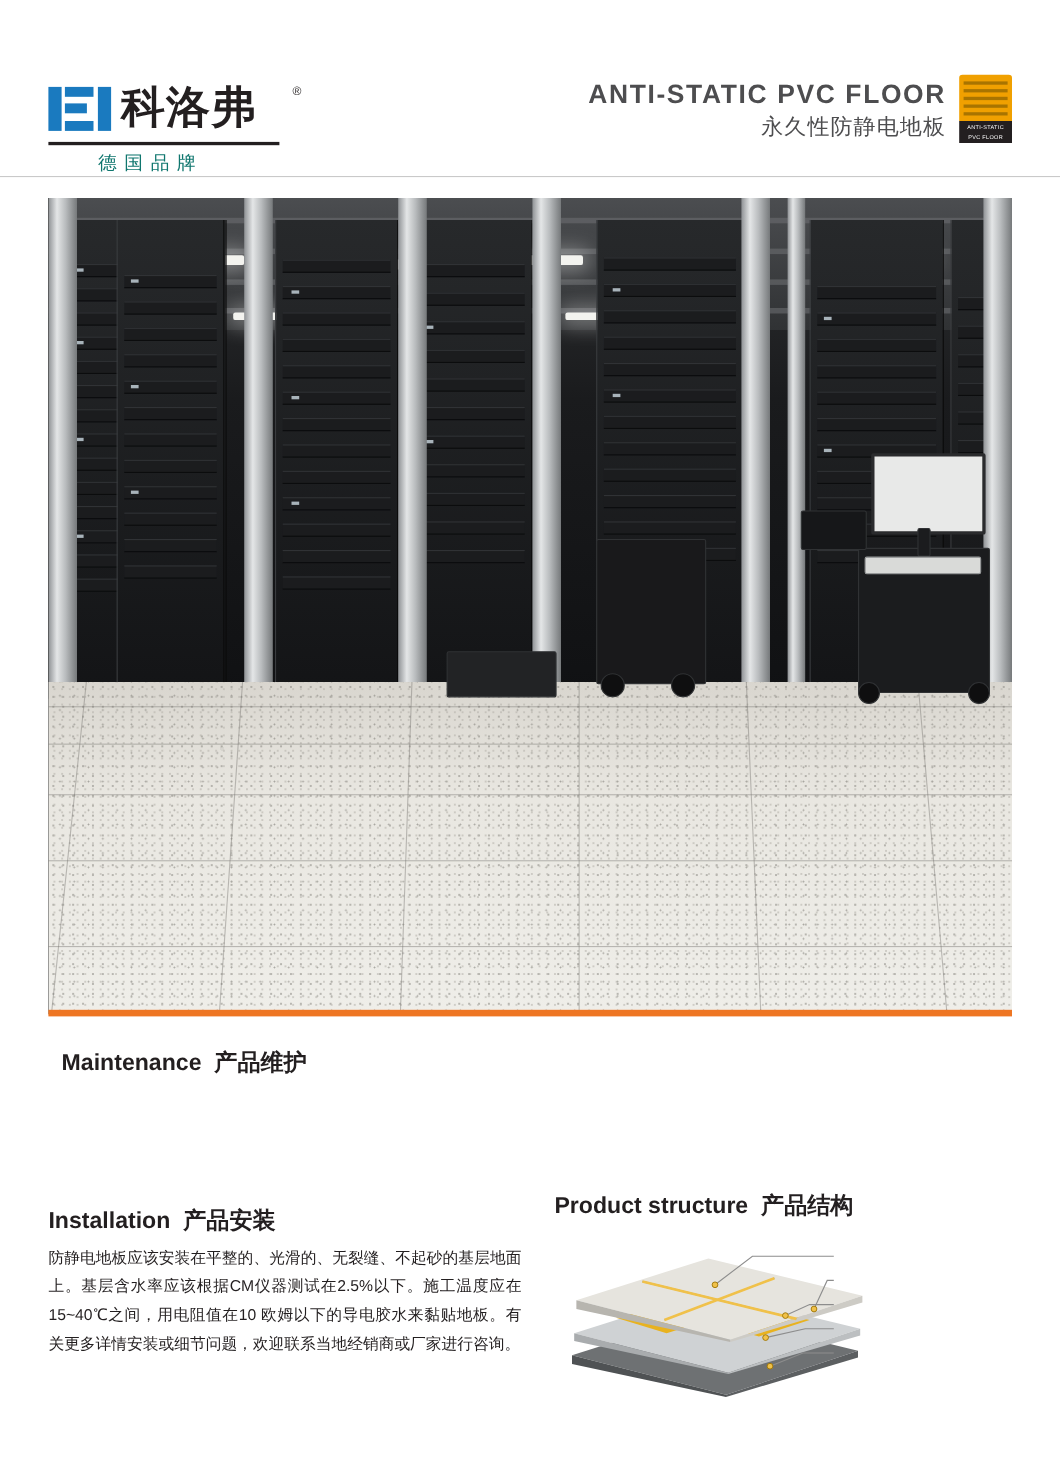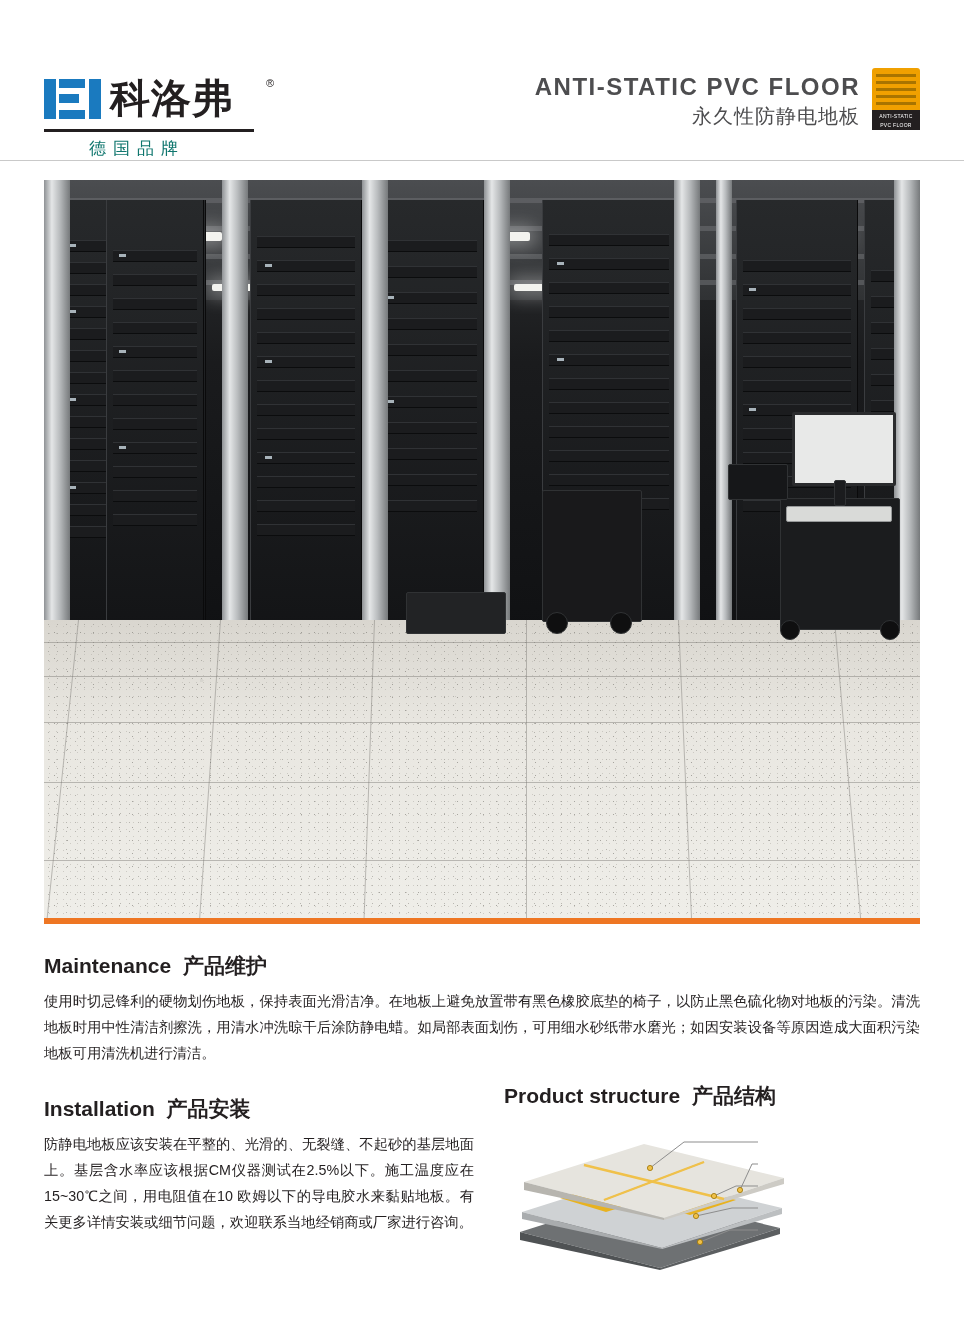--- a/index.html
+++ b/index.html
@@ -279,21 +279,21 @@
     white-space: nowrap;
   }
   .sec-title .cn { font-weight: bold; }
   .body-text {
     position: absolute;
     font-size: 14.3px;
     line-height: 26px;
     color: #231f20;
     text-align: justify;
   }
-  #maintenance-title { left: 44px; top: 952px; }
+  #maintenance-title { left: 56px; top: 952px; }
   #maintenance-text  { left: 44px; top: 988px; width: 876px; }
 
   #installation-title { left: 44px; top: 1095px; text-align: center; }
   #installation-text  { left: 44px; top: 1131px; width: 430px; }
 
   #structure-title { left: 504px; top: 1082px; }
 
   
   .struct {
     position: absolute;
@@ -521,26 +521,25 @@
     <div class="hero-equip" style="left:736px;top:440px;width:18px;height:18px;border-radius:50%;background:#0f0f10;"></div>
     <div class="hero-equip" style="left:836px;top:440px;width:18px;height:18px;border-radius:50%;background:#0f0f10;"></div>
     <div class="hero-equip" style="left:684px;top:284px;width:58px;height:34px;background:#161719;"></div>
   </div>
 
   <div class="hero-bar"></div>
 
   <div class="sec-title" id="maintenance-title">
     <span>Maintenance</span>&nbsp;&nbsp;<span class="cn">产品维护</span>
   </div>
-  <div class="body-text" id="maintenance-text">使用时切忌锋利的硬物划伤地板，保持表面光滑洁净。在地板上避免放置带有黑色橡胶底垫的椅子，以防止黑色硫化物对地板的污染。清洗地板时用中性清洁剂擦洗，用清水冲洗晾干后涂防静电蜡。如局部表面划伤，可用细水砂纸带水磨光；如因安装设备等原因造成大面积污染地板可用清洗机进行清洁。</div>
 
   <div class="sec-title" id="installation-title">
     <span>Installation</span>&nbsp;&nbsp;<span class="cn">产品安装</span>
   </div>
-  <div class="body-text" id="installation-text">防静电地板应该安装在平整的、光滑的、无裂缝、不起砂的基层地面上。基层含水率应该根据CM仪器测试在2.5%以下。施工温度应在15~30℃之间，用电阻值在10 欧姆以下的导电胶水来黏贴地板。有关更多详情安装或细节问题，欢迎联系当地经销商或厂家进行咨询。</div>
+  <div class="body-text" id="installation-text">防静电地板应该安装在平整的、光滑的、无裂缝、不起砂的基层地面上。基层含水率应该根据CM仪器测试在2.5%以下。施工温度应在15~40℃之间，用电阻值在10 欧姆以下的导电胶水来黏贴地板。有关更多详情安装或细节问题，欢迎联系当地经销商或厂家进行咨询。</div>
 
   <div class="sec-title" id="structure-title">
     <span>Product structure</span>&nbsp;&nbsp;<span class="cn">产品结构</span>
   </div>
 
   <div class="struct">
     <svg width="420" height="150" viewBox="0 0 420 150">
 
       <g>
         <polygon points="20,112 140,74 280,108 160,148" fill="#6e7173"></polygon>

